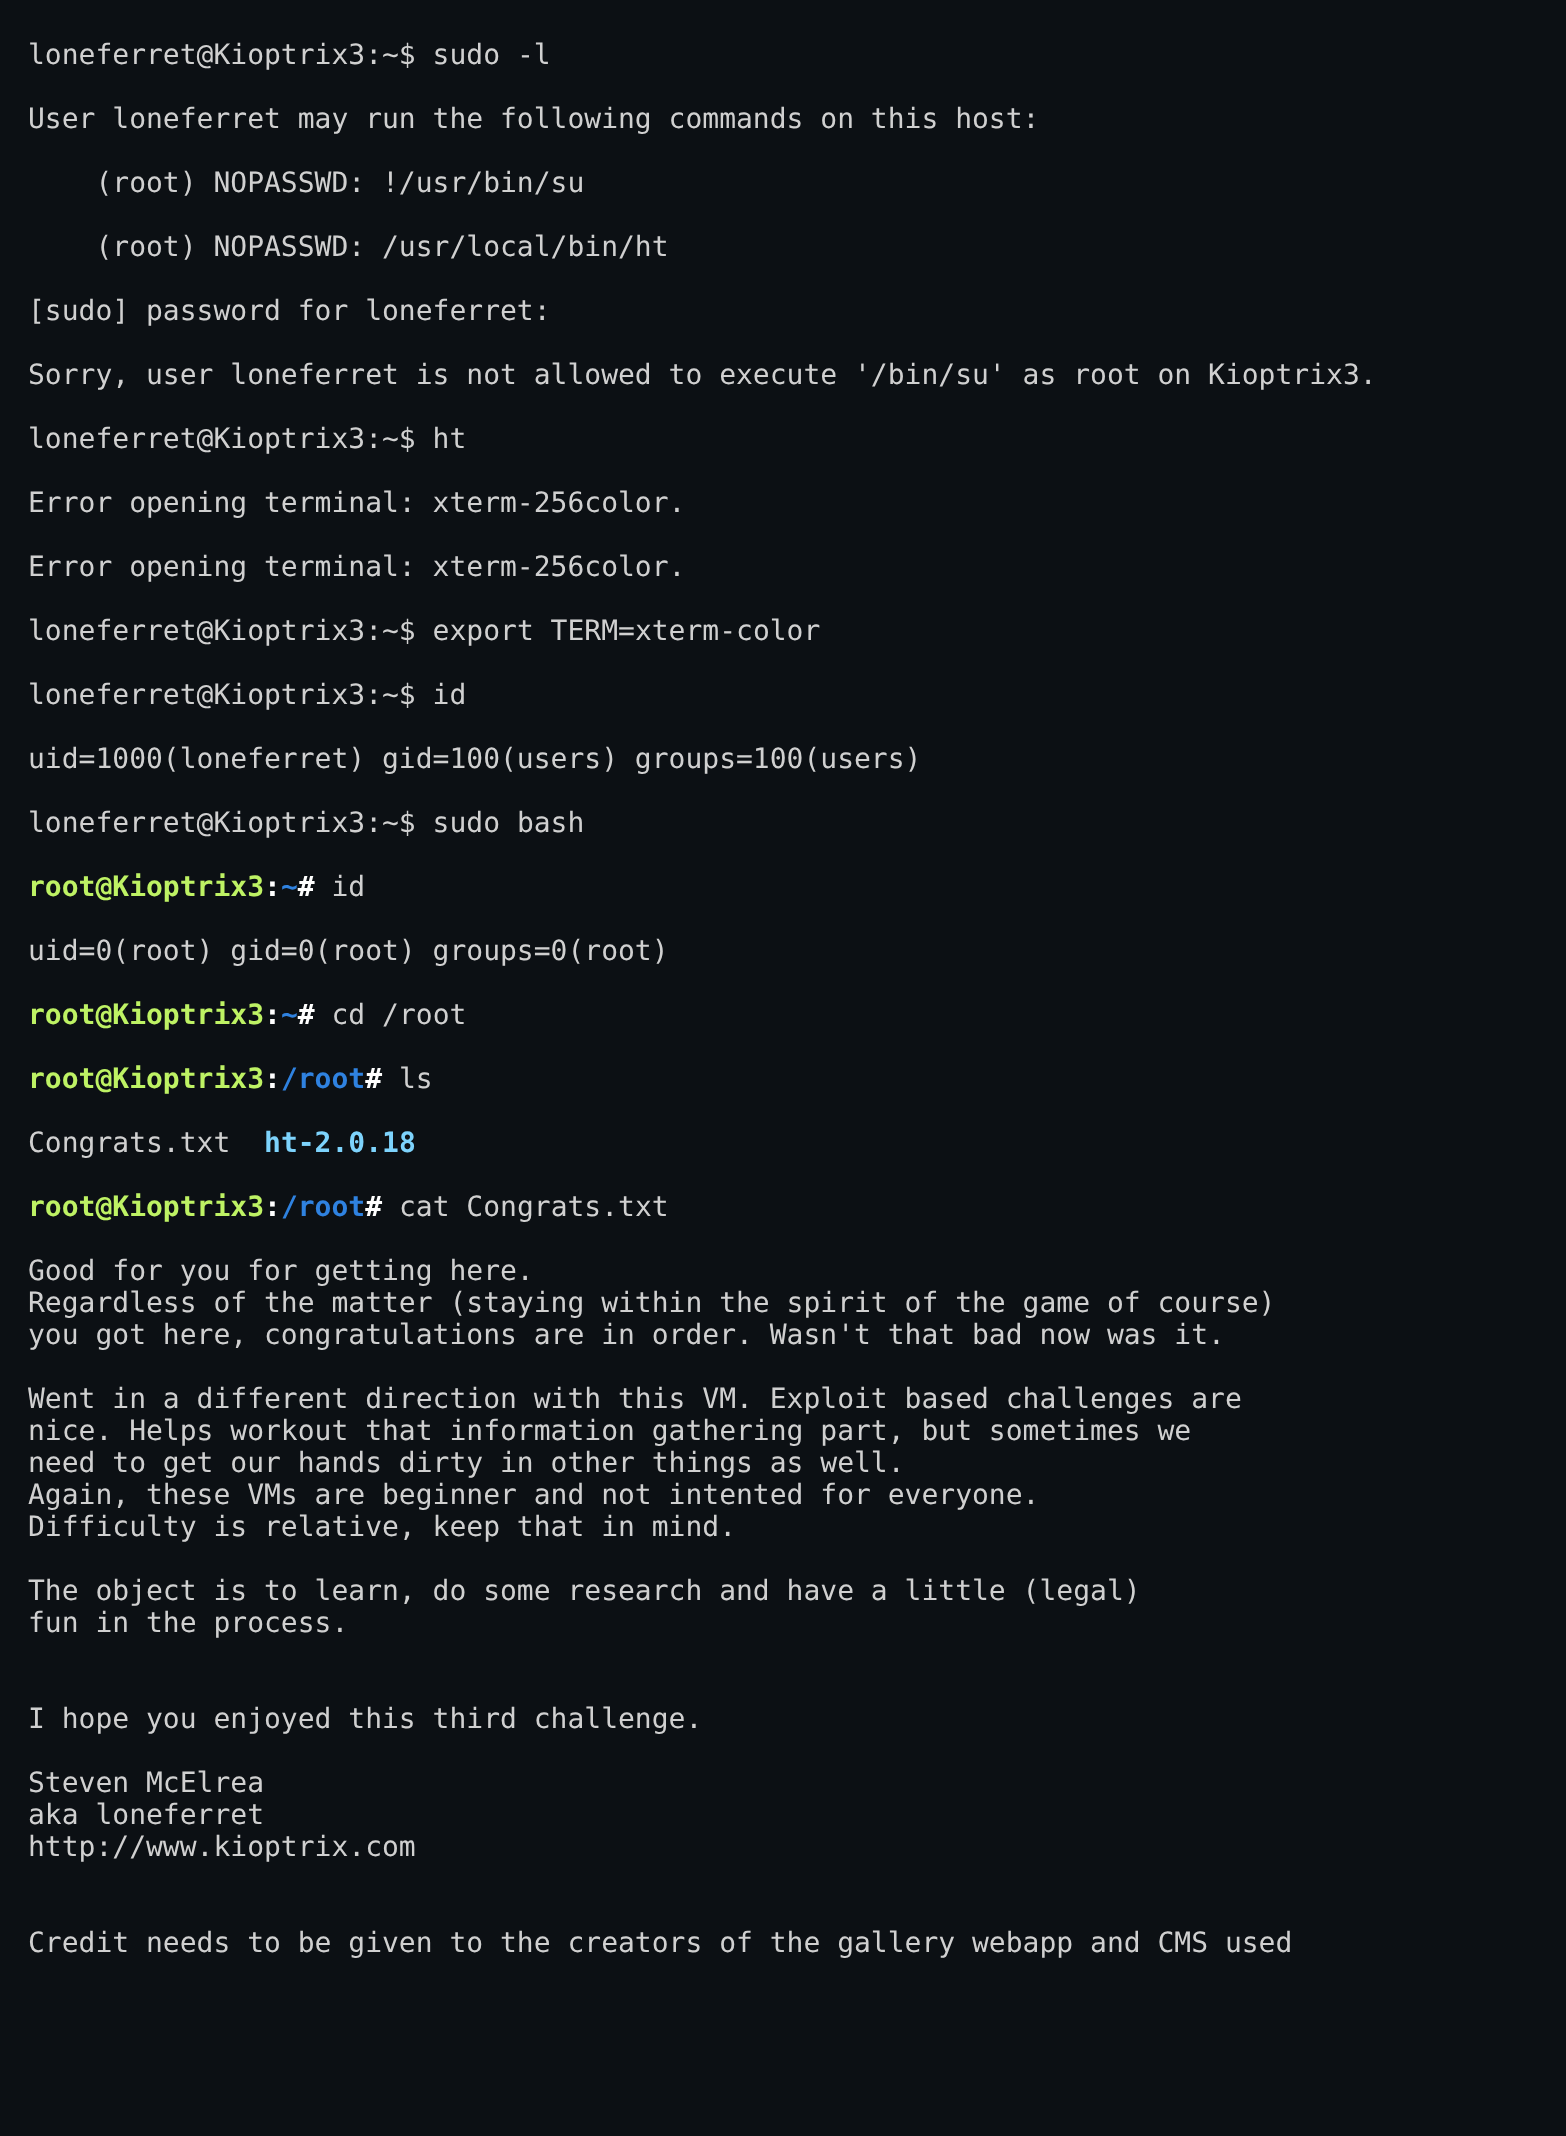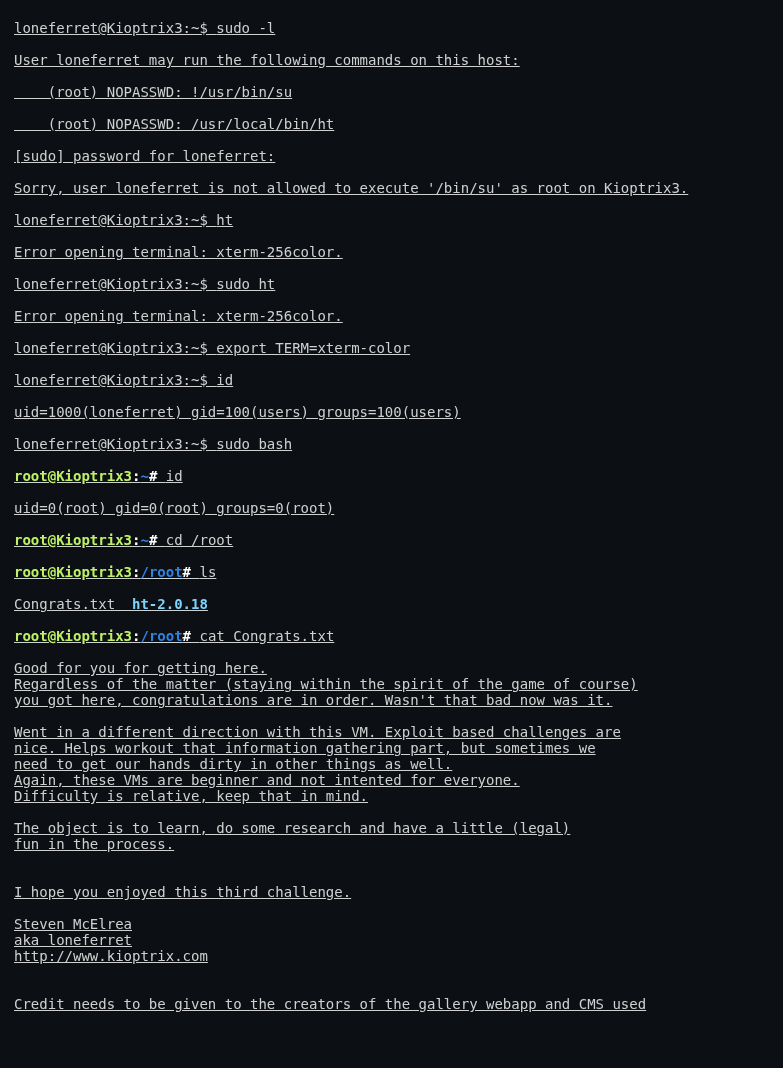--- a/index.html
+++ b/index.html
@@ -9,39 +9,38 @@
     color: #d0d0d0;
     font-family: "DejaVu Sans Mono", "Menlo", "Consolas", monospace;
     font-size: 14px;
     line-height: 16px;
     width: 783px;
   }
   .term {
     padding: 4px 8px 12px 14px;
     white-space: pre;
   }
-  .line { min-height: 16px; text-decoration: underline; }
+  .line { min-height: 16px; }
   .bold-green { color: #bef264; font-weight: bold; }
   .bold-blue  { color: #2f82e0; font-weight: bold; }
   .bold-plain { color: #ffffff; font-weight: bold; }
   .ht { color: #7dd3fc; font-weight: bold; }
 </style>
 </head>
 <body>
 
 <div class="term">
 <div class="line"><span>loneferret@Kioptrix3:~$ </span><span>sudo -l</span></div>
 <div class="line">User loneferret may run the following commands on this host:</div>
 <div class="line">    (root) NOPASSWD: !/usr/bin/su</div>
 <div class="line">    (root) NOPASSWD: /usr/local/bin/ht</div>
 <div class="line">[sudo] password for loneferret:</div>
 <div class="line">Sorry, user loneferret is not allowed to execute '/bin/su' as root on Kioptrix3.</div>
 <div class="line"><span>loneferret@Kioptrix3:~$ </span><span>ht</span></div>
 <div class="line">Error opening terminal: xterm-256color.</div>
-<div class="line"><span>loneferret@Kioptrix3:~$ </span><span>sudo ht</span></div>
 <div class="line">Error opening terminal: xterm-256color.</div>
 <div class="line"><span>loneferret@Kioptrix3:~$ </span><span>export TERM=xterm-color</span></div>
 <div class="line"><span>loneferret@Kioptrix3:~$ </span><span>id</span></div>
 <div class="line">uid=1000(loneferret) gid=100(users) groups=100(users)</div>
 <div class="line"><span>loneferret@Kioptrix3:~$ </span><span>sudo bash</span></div>
 <div class="line"><span class="bold-green">root@Kioptrix3</span><span class="bold-plain">:</span><span class="bold-blue">~</span><span class="bold-plain"># </span><span>id</span></div>
 <div class="line">uid=0(root) gid=0(root) groups=0(root)</div>
 <div class="line"><span class="bold-green">root@Kioptrix3</span><span class="bold-plain">:</span><span class="bold-blue">~</span><span class="bold-plain"># </span><span>cd /root</span></div>
 <div class="line"><span class="bold-green">root@Kioptrix3</span><span class="bold-plain">:</span><span class="bold-blue">/root</span><span class="bold-plain"># </span><span>ls</span></div>
 <div class="line"><span>Congrats.txt  </span><span class="ht">ht-2.0.18</span></div>

